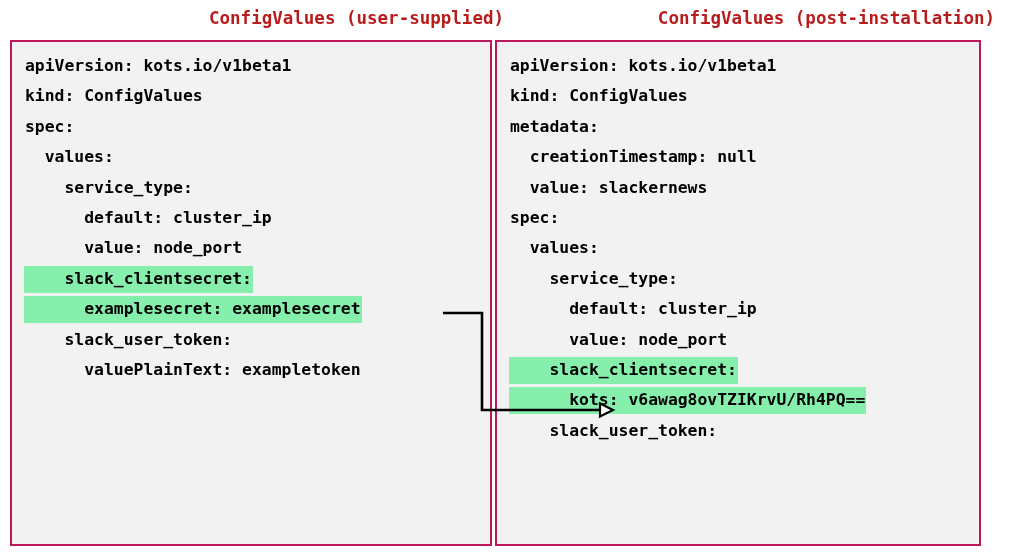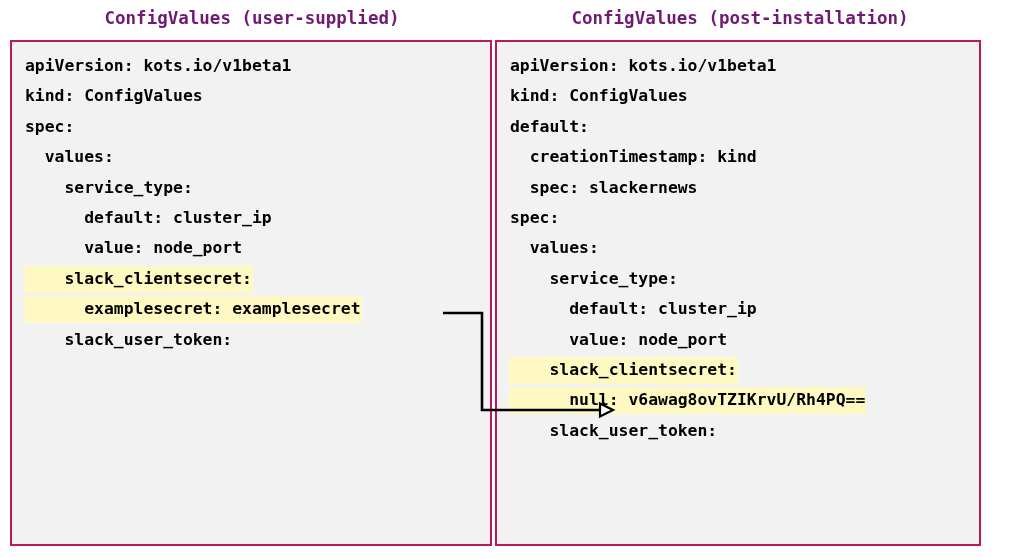--- a/index.html
+++ b/index.html
@@ -21,26 +21,26 @@
     height: 559px;
   }
   .panel-left  { left: 0;   width: 504px; }
   .panel-right { left: 485px; width: 510px; }
 
   .panel-title {
     position: absolute;
     top: 8px;
     left: 0;
     width: 100%;
-    text-align: center;
+    text-align: right;
     font-family: "DejaVu Sans Mono", "Liberation Mono", monospace;
     font-size: 17.5px;
     font-weight: bold;
     letter-spacing: 0px;
-    color: #701a75;
+    color: #b91c1c;
     white-space: nowrap;
   }
 
   .code-box {
     position: absolute;
     top: 40px;
     background: #f2f2f2;
     border: 2px solid #be185d;
     box-sizing: border-box;
     height: 506px;
@@ -67,21 +67,21 @@
     padding-left: 12px;
     box-sizing: border-box;
   }
   .code-line .seg {
     display: inline-block;
     white-space: pre;
     line-height: 24px;
     padding: 1px 1px 2px 1px;
   }
   .code-line.hl .seg {
-    background: #fef9c3;
+    background: #86efac;
   }
 
   
   .connector {
     position: absolute;
     left: 0;
     top: 0;
     width: 1019px;
     height: 559px;
     pointer-events: none;
@@ -97,40 +97,41 @@
       <div class="code-line"><span class="seg">apiVersion: kots.io/v1beta1</span></div>
       <div class="code-line"><span class="seg">kind: ConfigValues</span></div>
       <div class="code-line"><span class="seg">spec:</span></div>
       <div class="code-line"><span class="seg">  values:</span></div>
       <div class="code-line"><span class="seg">    service_type:</span></div>
       <div class="code-line"><span class="seg">      default: cluster_ip</span></div>
       <div class="code-line"><span class="seg">      value: node_port</span></div>
       <div class="code-line hl"><span class="seg">    slack_clientsecret:</span></div>
       <div class="code-line hl"><span class="seg">      examplesecret: examplesecret</span></div>
       <div class="code-line"><span class="seg">    slack_user_token:</span></div>
+      <div class="code-line"><span class="seg">      valuePlainText: exampletoken</span></div>
     </div>
   </div>
 </div>
 
 <div class="panel panel-right">
   <div class="panel-title">ConfigValues (post-installation)</div>
   <div class="code-box">
     <div class="code-lines">
       <div class="code-line"><span class="seg">apiVersion: kots.io/v1beta1</span></div>
       <div class="code-line"><span class="seg">kind: ConfigValues</span></div>
-      <div class="code-line"><span class="seg">default:</span></div>
-      <div class="code-line"><span class="seg">  creationTimestamp: kind</span></div>
-      <div class="code-line"><span class="seg">  spec: slackernews</span></div>
+      <div class="code-line"><span class="seg">metadata:</span></div>
+      <div class="code-line"><span class="seg">  creationTimestamp: null</span></div>
+      <div class="code-line"><span class="seg">  value: slackernews</span></div>
       <div class="code-line"><span class="seg">spec:</span></div>
       <div class="code-line"><span class="seg">  values:</span></div>
       <div class="code-line"><span class="seg">    service_type:</span></div>
       <div class="code-line"><span class="seg">      default: cluster_ip</span></div>
       <div class="code-line"><span class="seg">      value: node_port</span></div>
       <div class="code-line hl"><span class="seg">    slack_clientsecret:</span></div>
-      <div class="code-line hl"><span class="seg">      null: v6awag8ovTZIKrvU/Rh4PQ==</span></div>
+      <div class="code-line hl"><span class="seg">      kots: v6awag8ovTZIKrvU/Rh4PQ==</span></div>
       <div class="code-line"><span class="seg">    slack_user_token:</span></div>
     </div>
   </div>
 </div>
 
 <svg class="connector" viewBox="0 0 1019 559" width="1019" height="559">
   <polyline points="443,313 482,313 482,410 600,410" fill="none" stroke="#000000" stroke-width="2.6" stroke-linejoin="miter" stroke-linecap="butt"></polyline>
   <polygon points="600,403.5 613,410 600,416.5" fill="#ffffff" stroke="#000000" stroke-width="2.2" stroke-linejoin="miter"></polygon>
 </svg>
 

